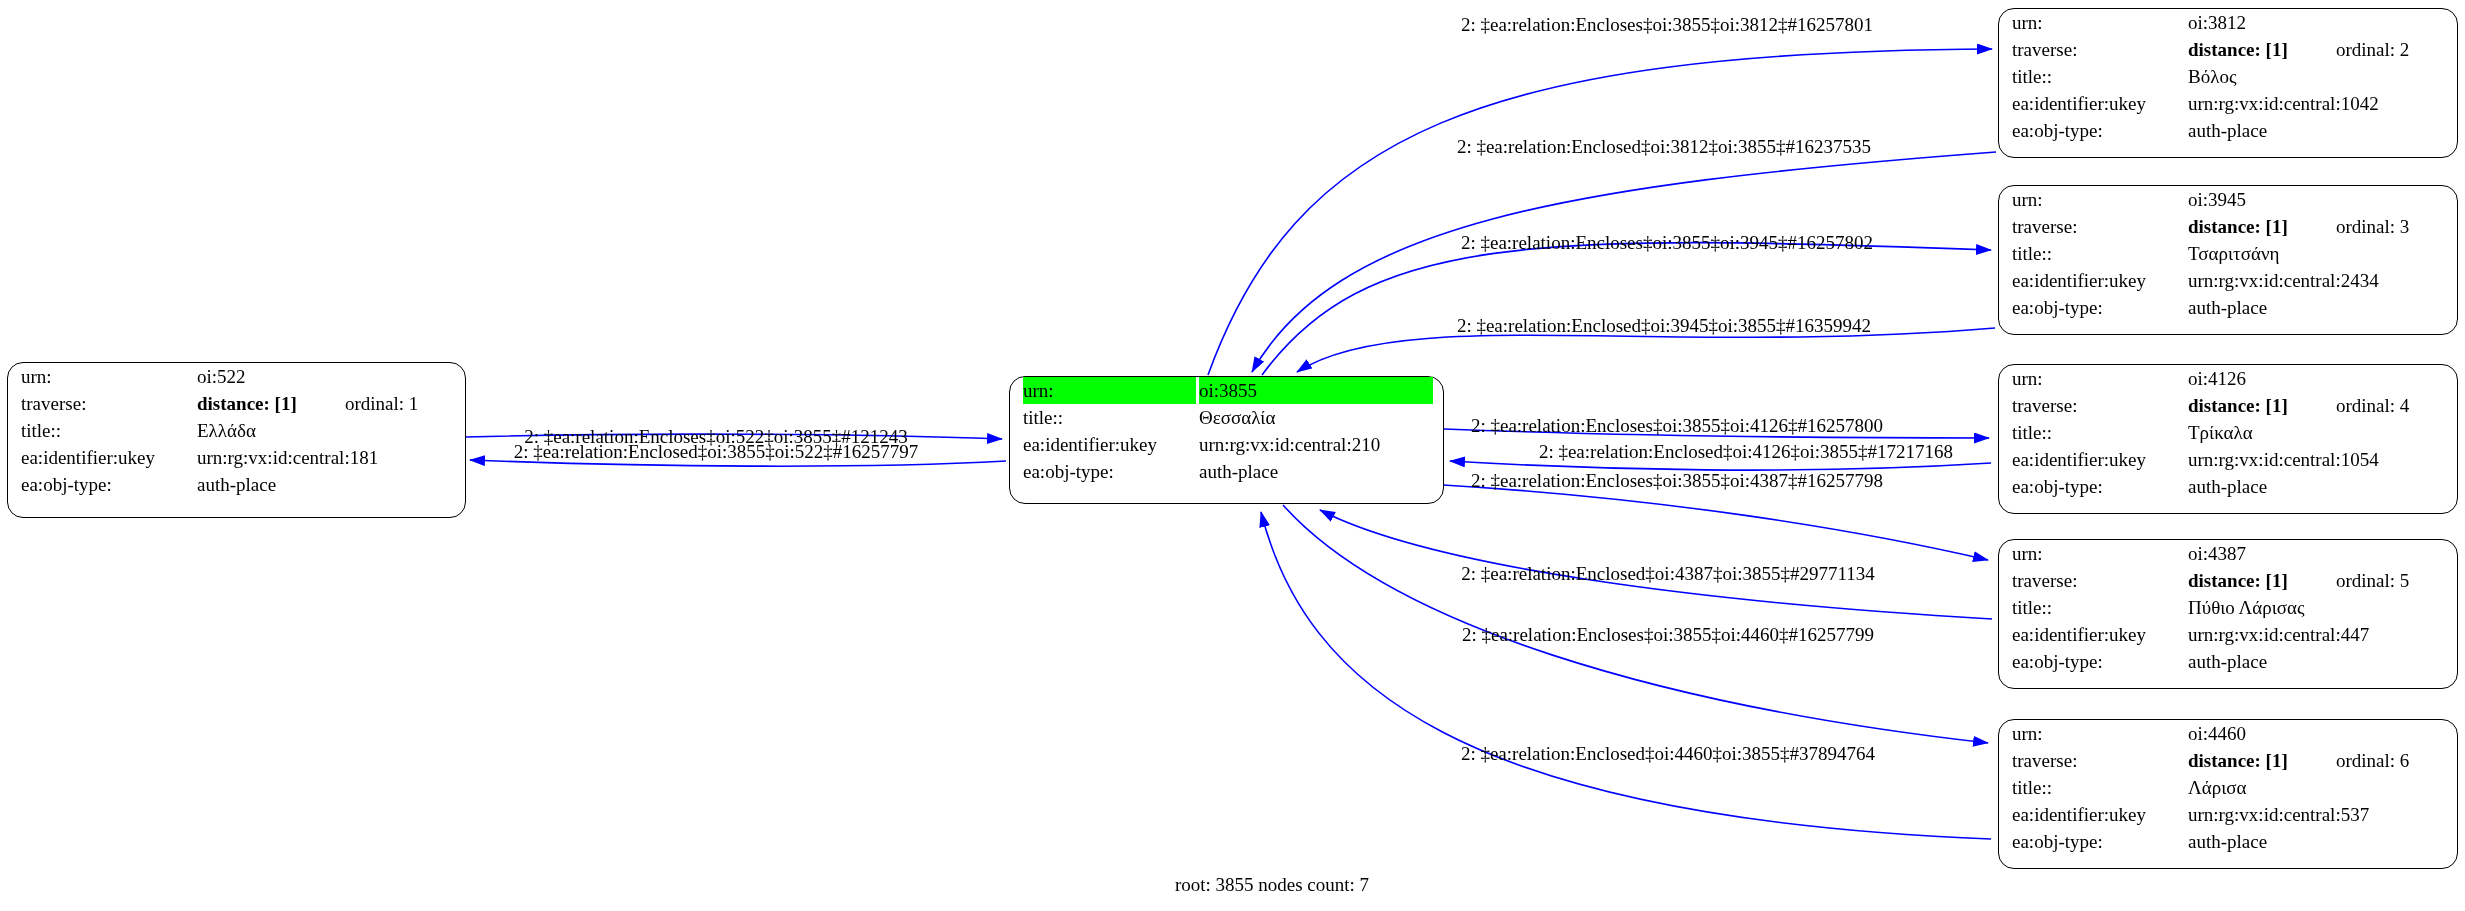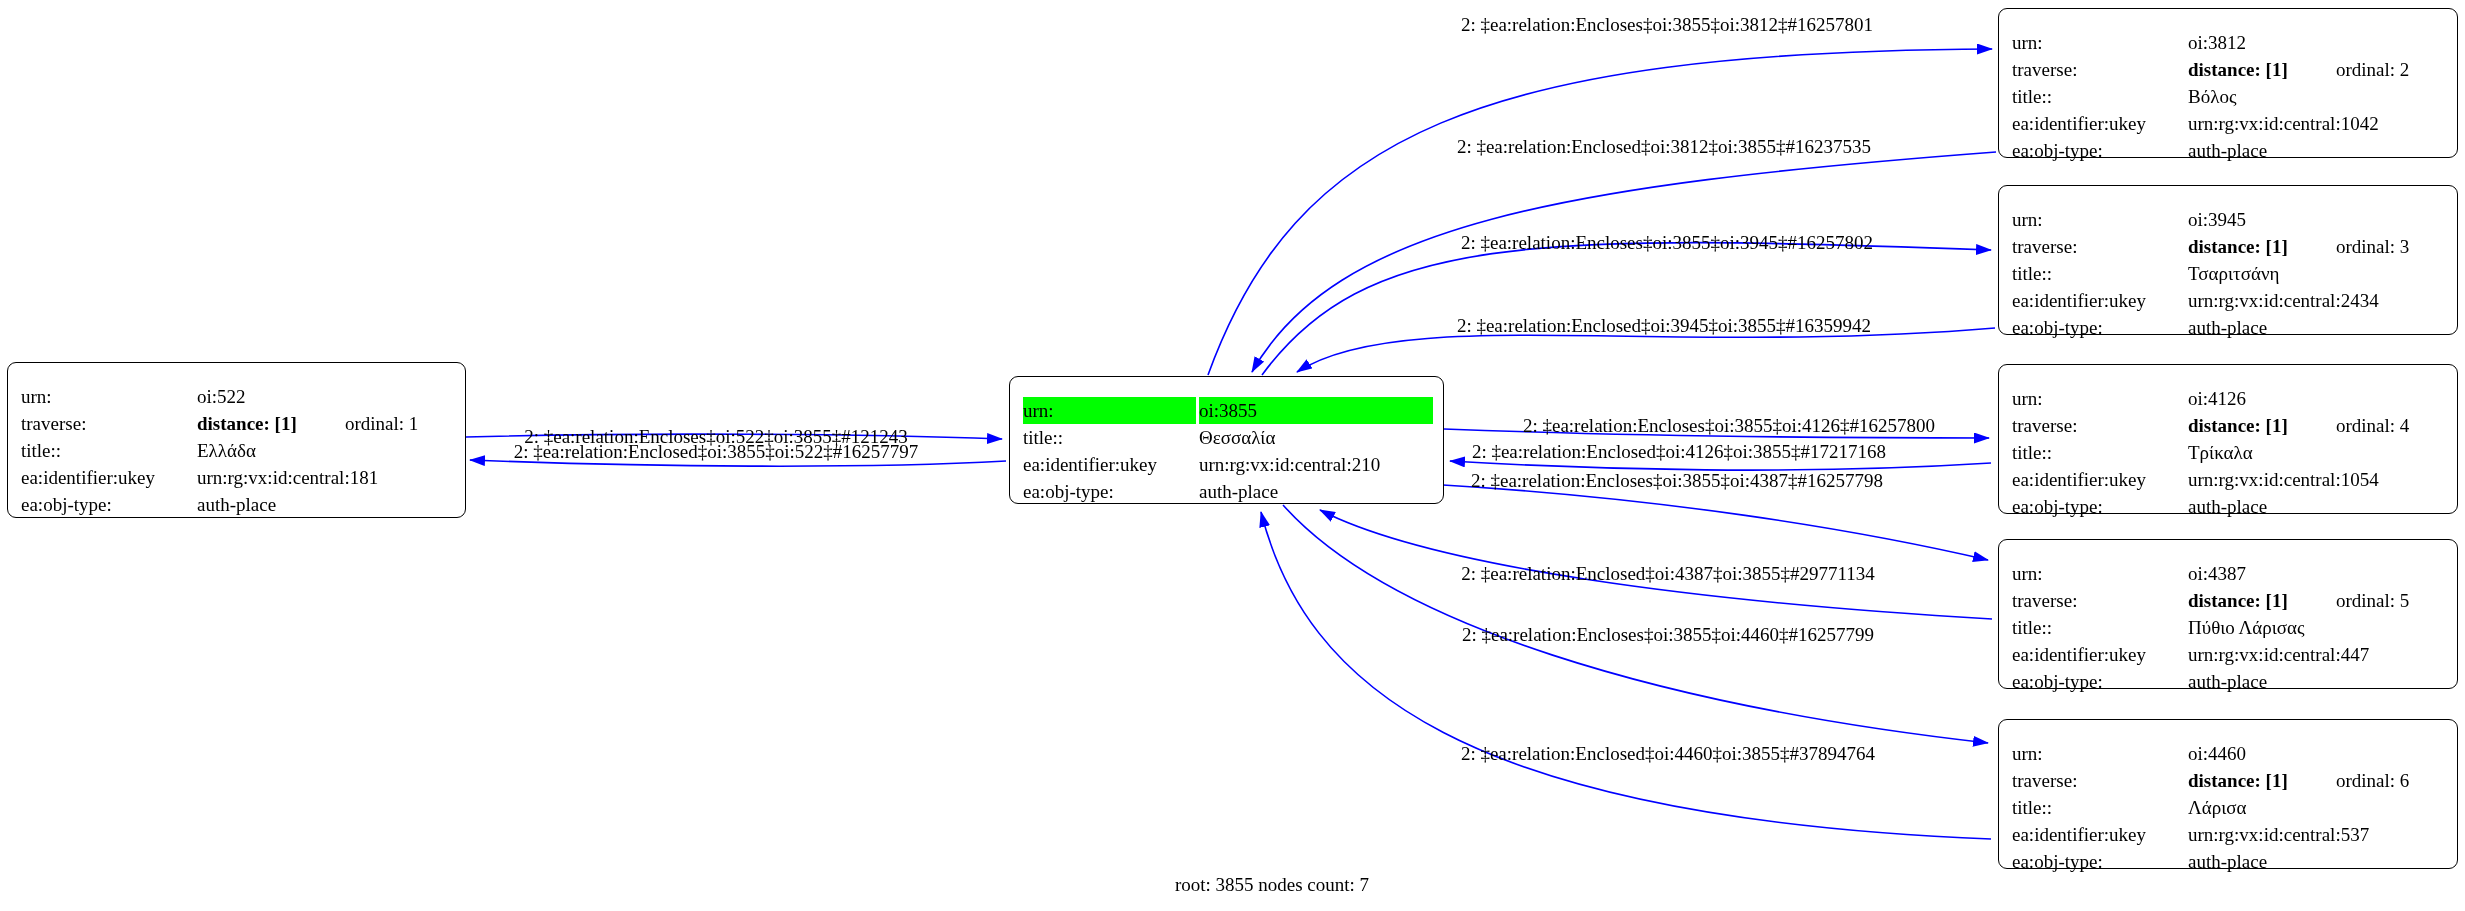--- a/index.html
+++ b/index.html
@@ -1,20 +1,20 @@
 <!DOCTYPE html>
 <html><head>
 <meta charset="utf-8">
 <style>
   html,body{margin:0;padding:0;background:#ffffff;}
   #canvas{position:relative;width:2465px;height:911px;background:#ffffff;overflow:hidden;
           font-family:"Liberation Serif","DejaVu Serif",serif;color:#000;}
   #edges{position:absolute;left:0;top:0;width:2465px;height:911px;}
   .node{position:absolute;box-sizing:border-box;background:#fff;border:1.4px solid #000;
-        border-radius:9px;padding:20px 10px 6px 13px;font-size:19px;}
+        border-radius:16px;padding:0 10px 6px 13px;font-size:19px;}
   .row{display:flex;line-height:27px;}
   .key{width:176px;flex:none;}
   .val{flex:1;}
   .dist{display:inline-block;width:148px;font-weight:bold;}
   .hl .key{background:#00ff00;width:173px;margin-right:3px;}
   .hl .val{background:#00ff00;}
   .elabel{position:absolute;transform:translateX(-50%);white-space:nowrap;
           font-size:19px;line-height:26px;}
   .footer{position:absolute;transform:translateX(-50%);font-size:19px;white-space:nowrap;}
 </style>
@@ -199,22 +199,22 @@
     <div class="row">
         <span class="key">ea:obj-type:</span>
         <span class="val">auth-place</span>
       </div>
   </div>
 
   <div class="elabel" style="left:1667px;top:12px;">2: ‡ea:relation:Encloses‡oi:3855‡oi:3812‡#16257801</div>
   <div class="elabel" style="left:1664px;top:134px;">2: ‡ea:relation:Enclosed‡oi:3812‡oi:3855‡#16237535</div>
   <div class="elabel" style="left:1667px;top:230px;">2: ‡ea:relation:Encloses‡oi:3855‡oi:3945‡#16257802</div>
   <div class="elabel" style="left:1664px;top:313px;">2: ‡ea:relation:Enclosed‡oi:3945‡oi:3855‡#16359942</div>
-  <div class="elabel" style="left:1729px;top:413px;">2: ‡ea:relation:Encloses‡oi:3855‡oi:4126‡#16257800</div>
-  <div class="elabel" style="left:1679px;top:439px;text-align:center;">2: ‡ea:relation:Enclosed‡oi:4126‡oi:3855‡#17217168</div>
+  <div class="elabel" style="left:1677px;top:413px;">2: ‡ea:relation:Encloses‡oi:3855‡oi:4126‡#16257800</div>
+  <div class="elabel" style="left:1746px;top:439px;text-align:center;">2: ‡ea:relation:Enclosed‡oi:4126‡oi:3855‡#17217168</div>
   <div class="elabel" style="left:1677px;top:468px;">2: ‡ea:relation:Encloses‡oi:3855‡oi:4387‡#16257798</div>
   <div class="elabel" style="left:1668px;top:561px;">2: ‡ea:relation:Enclosed‡oi:4387‡oi:3855‡#29771134</div>
   <div class="elabel" style="left:1668px;top:622px;">2: ‡ea:relation:Encloses‡oi:3855‡oi:4460‡#16257799</div>
   <div class="elabel" style="left:1668px;top:741px;">2: ‡ea:relation:Enclosed‡oi:4460‡oi:3855‡#37894764</div>
   <div class="elabel" style="left:716px;top:424px;">2: ‡ea:relation:Encloses‡oi:522‡oi:3855‡#121243</div>
   <div class="elabel" style="left:716px;top:439px;">2: ‡ea:relation:Enclosed‡oi:3855‡oi:522‡#16257797</div>
 
   <div class="footer" style="left:1272px;top:874px;">root: 3855 nodes count: 7</div>
 
 </div>

